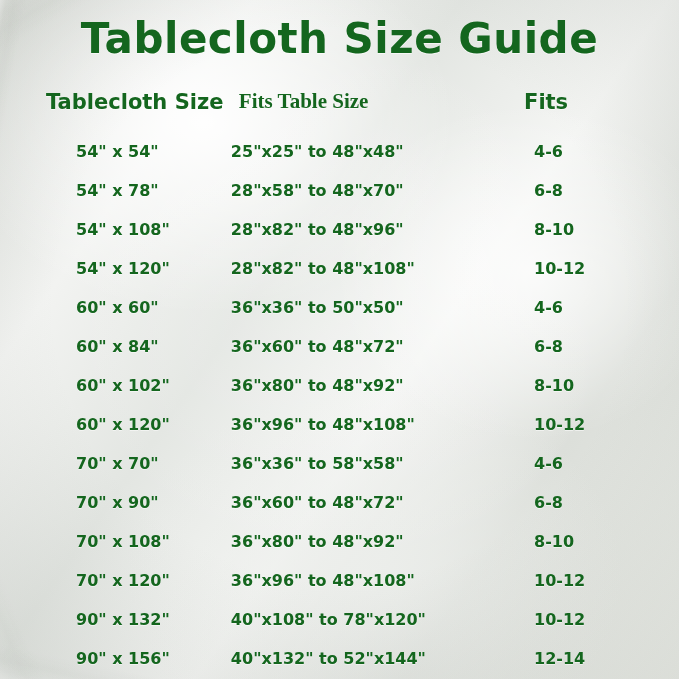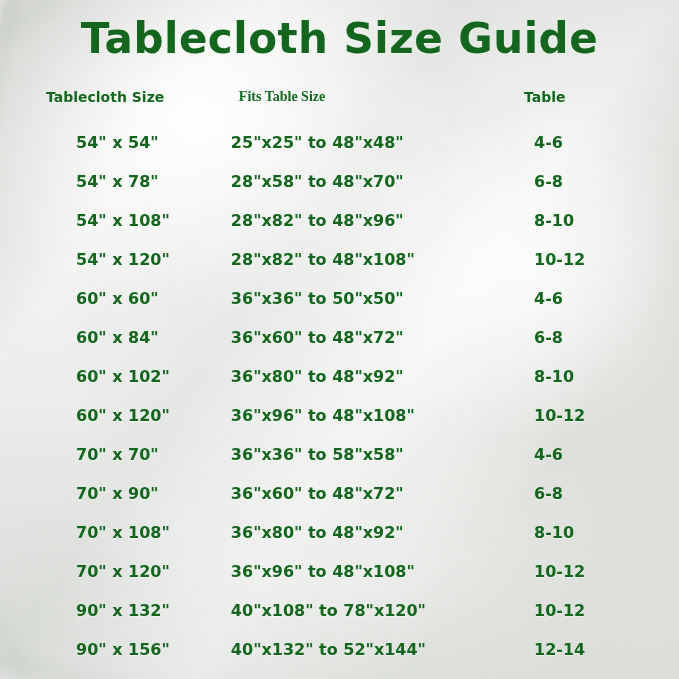--- a/index.html
+++ b/index.html
@@ -66,21 +66,21 @@
     margin-top: 22px;
     table-layout: fixed;
   }
   table.guide col.c1 { width: 34%; }
   table.guide col.c2 { width: 42%; }
   table.guide col.c3 { width: 24%; }
   table.guide th {
     color: #14661e;
     font-family: "DejaVu Sans", sans-serif;
     font-weight: bold;
-    font-size: 14px;
+    font-size: 21px;
     padding: 4px 0 18px 16px;
     text-align: left;
     text-shadow: 0 1px 0 rgba(255,255,255,0.55);
   }
   table.guide th.h1 { padding-left: 46px; }
   table.guide th.h2 { padding-left: 8px; font-family: Liberation Serif, serif; }
   table.guide th.h3 { padding-left: 8px; }
   table.guide td {
     color: #14661e;
     font-family: "DejaVu Sans", sans-serif;
@@ -108,21 +108,21 @@
     <table class="guide">
       <colgroup>
         <col class="c1">
         <col class="c2">
         <col class="c3">
       </colgroup>
       <thead>
         <tr>
           <th class="h1">Tablecloth Size</th>
           <th class="h2">Fits Table Size</th>
-          <th class="h3">Table</th>
+          <th class="h3">Fits</th>
         </tr>
       </thead>
       <tbody>
         <tr>
           <td class="c1">54" x 54"</td>
           <td class="c2">25"x25" to 48"x48"</td>
           <td class="c3">4-6</td>
         </tr>
         <tr>
           <td class="c1">54" x 78"</td>

